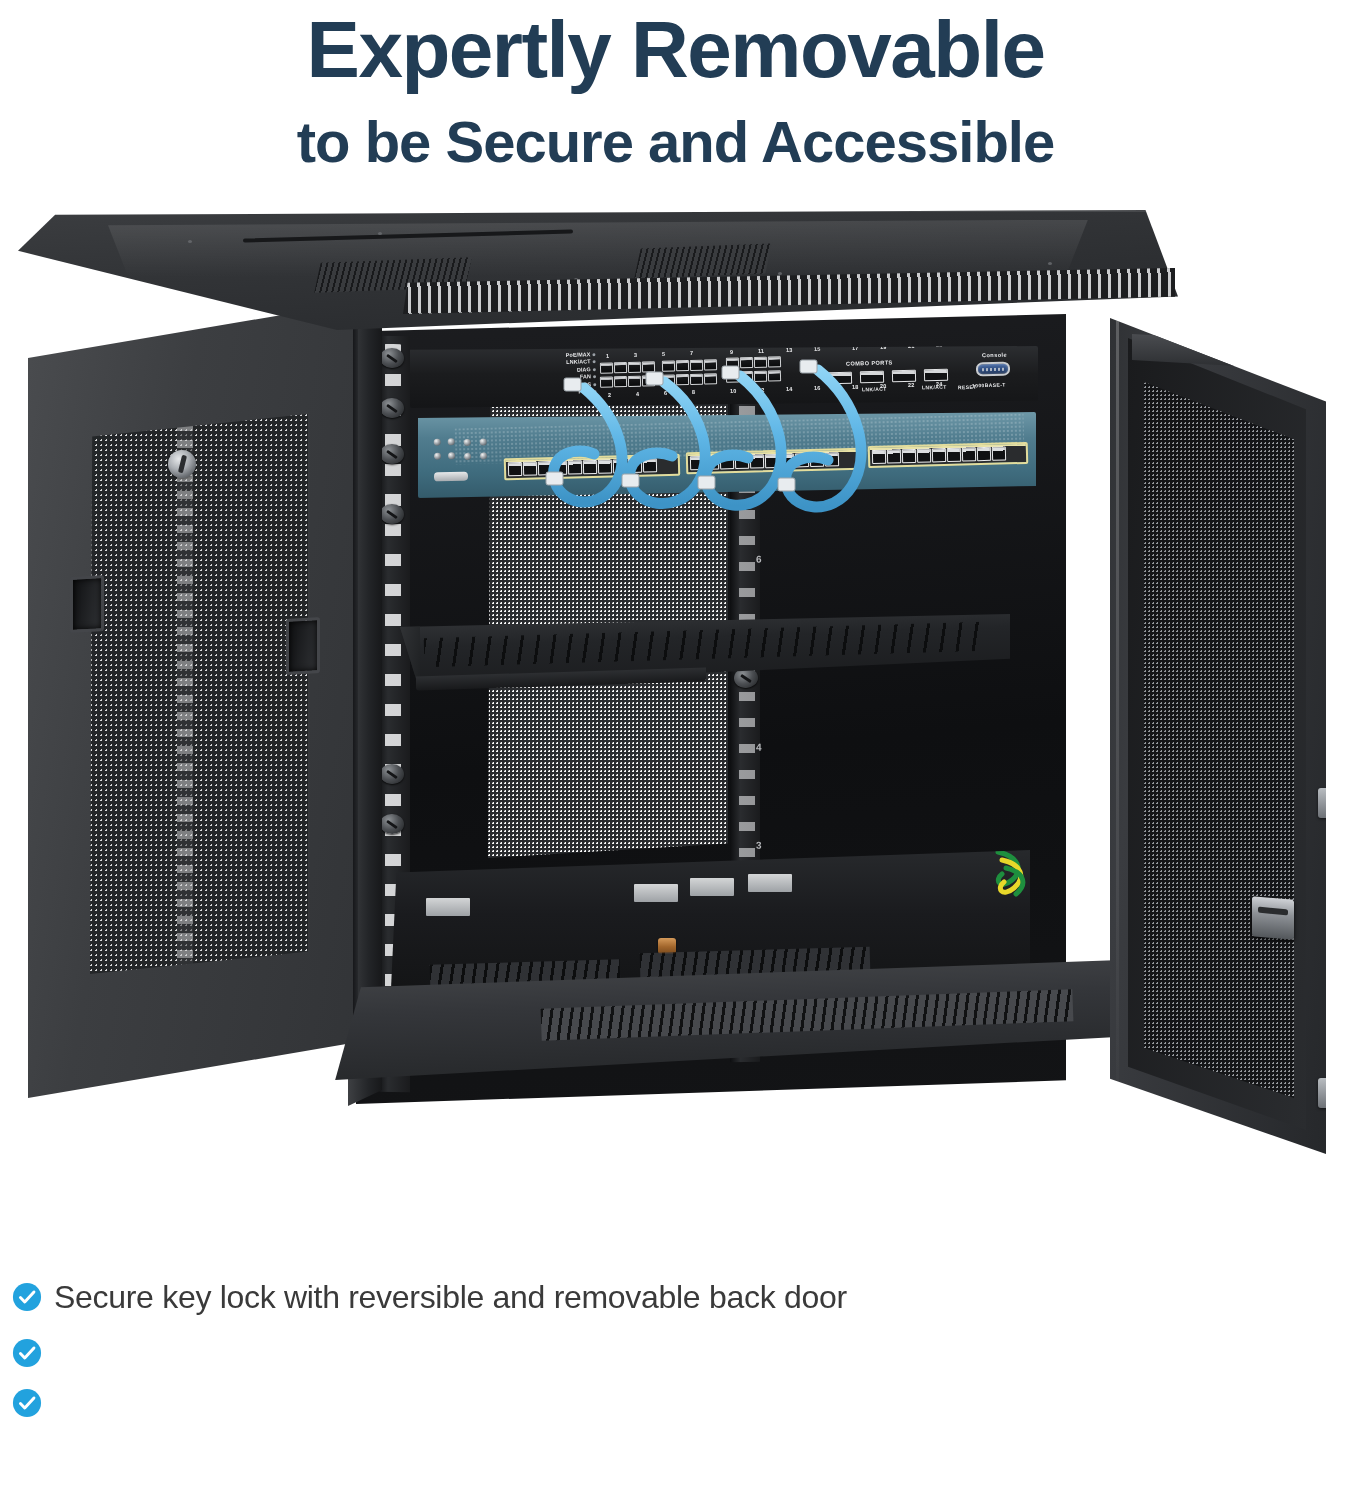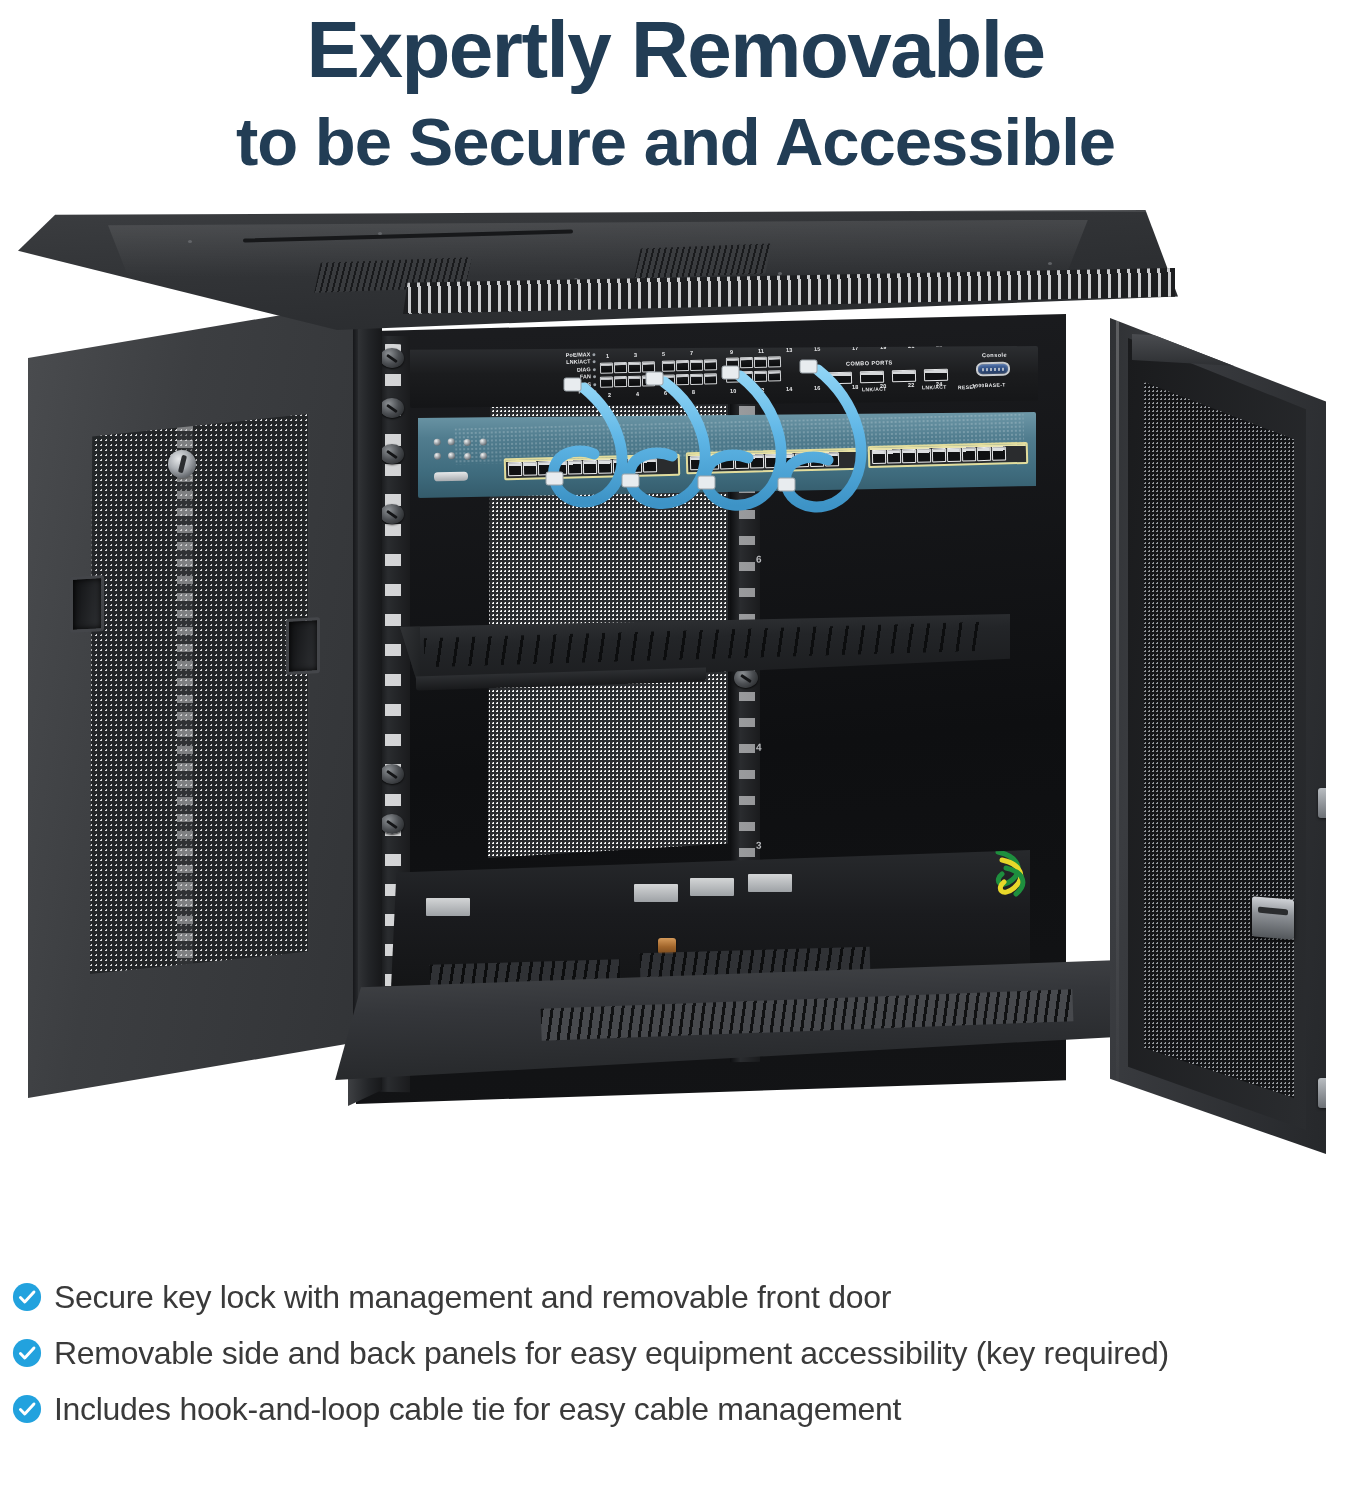--- a/index.html
+++ b/index.html
@@ -22,21 +22,21 @@
   .headline-line {
     display: block;
     color: #223D55;
     font-family: "Liberation Sans", sans-serif;
     font-weight: 700;
     font-size: 80px;
     line-height: 92px;
     letter-spacing: -1.5px;
     white-space: nowrap;
   }
-  .headline-line.l2 { font-size: 67px; letter-spacing: -1px; }
+  .headline-line.l2 { font-size: 58px; letter-spacing: -1px; }
 
   
   #photo-stage {
     position: relative;
     width: 1351px;
     height: 980px;
     margin-top: 12px;
     background: #ffffff;
     overflow: hidden;
   }
@@ -789,32 +789,30 @@
   </div>
 </div>
 
 <div id="bullets">
 
   <div class="bullet-row">
     <svg class="check-icon" viewBox="0 0 32 32">
       <circle cx="16" cy="16" r="15" fill="#22A2DE"></circle>
       <path d="M9 16.6 L13.6 21.4 L23.4 10.6" fill="none" stroke="#ffffff" stroke-width="3.1" stroke-linecap="round" stroke-linejoin="round"></path>
     </svg>
-    <span class="bullet-text">Secure key lock with management and removable front door</span>
+    <span class="bullet-text">Secure key lock with reversible and removable back door</span>
   </div>
 
   <div class="bullet-row">
     <svg class="check-icon" viewBox="0 0 32 32">
       <circle cx="16" cy="16" r="15" fill="#22A2DE"></circle>
       <path d="M9 16.6 L13.6 21.4 L23.4 10.6" fill="none" stroke="#ffffff" stroke-width="3.1" stroke-linecap="round" stroke-linejoin="round"></path>
     </svg>
-    <span class="bullet-text">Removable side and back panels for easy equipment accessibility (key required)</span>
   </div>
 
   <div class="bullet-row">
     <svg class="check-icon" viewBox="0 0 32 32">
       <circle cx="16" cy="16" r="15" fill="#22A2DE"></circle>
       <path d="M9 16.6 L13.6 21.4 L23.4 10.6" fill="none" stroke="#ffffff" stroke-width="3.1" stroke-linecap="round" stroke-linejoin="round"></path>
     </svg>
-    <span class="bullet-text">Includes hook-and-loop cable tie for easy cable management</span>
   </div>
 
 </div>
 
 </body></html>

